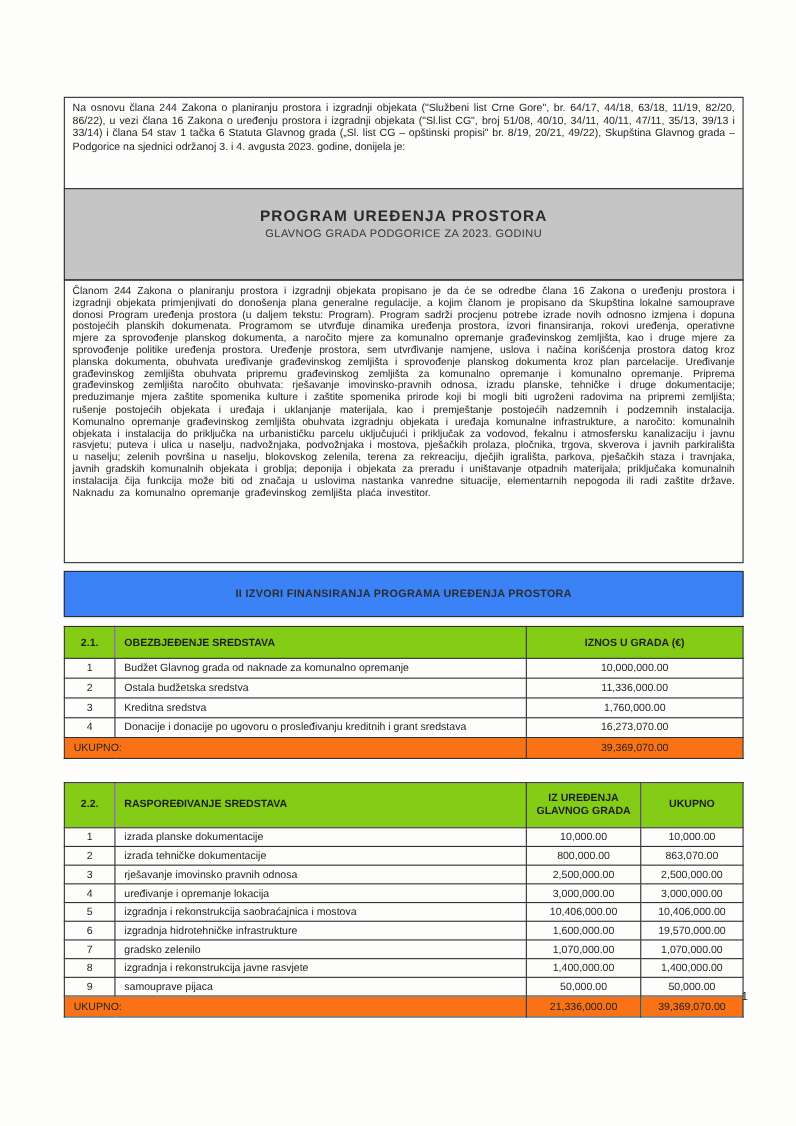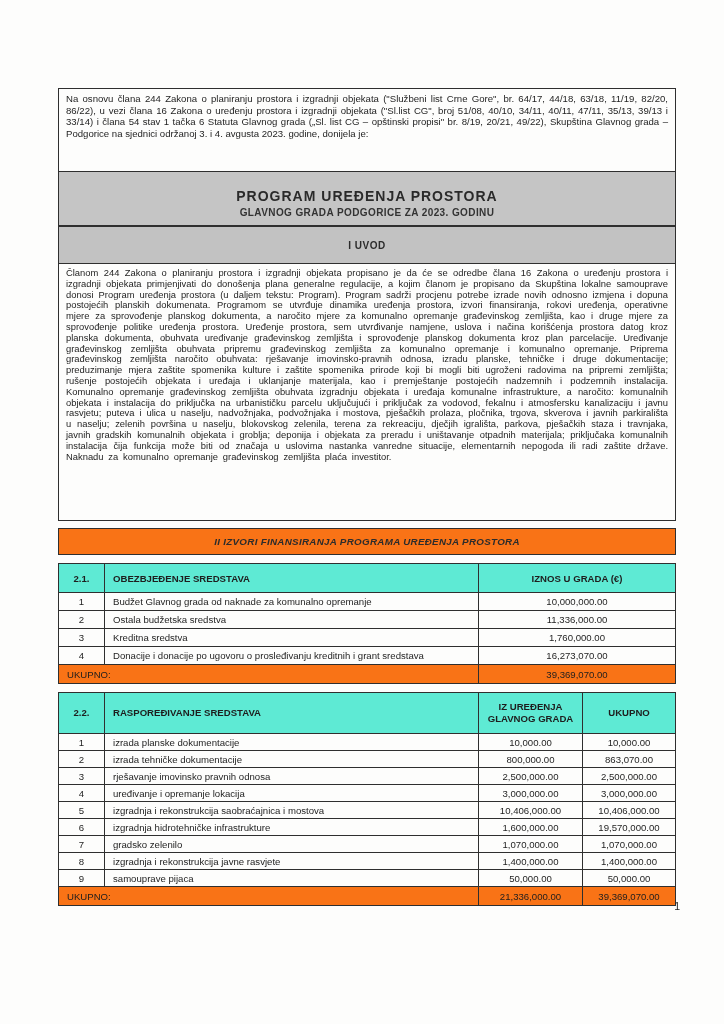--- a/index.html
+++ b/index.html
@@ -4,43 +4,43 @@
 <style>
   html,body{margin:0;padding:0;background:#e8e8e8;}
   .page{
     position:relative;width:724px;height:1024px;background:#fdfdfc;
     font-family:"Liberation Sans",sans-serif;color:#1e1e1e;overflow:hidden;
     margin:0 auto;
   }
   .content{position:absolute;left:58px;top:88px;width:618px;}
   .box{border:1px solid #2f2f2f;box-sizing:border-box;}
   .intro{height:84px;padding:4px 7px 0 7px;font-size:9.6px;line-height:11.6px;text-align:justify;}
-  .title-band{height:55px;margin-top:-1px;background:#c5c5c5;text-align:center;padding-top:16px;}
+  .title-band{height:84px;margin-top:-1px;background:#c5c5c5;text-align:center;padding-top:16px;}
   .title1{font-size:14px;font-weight:bold;letter-spacing:1px;color:#2a2a2a;}
-  .title2{font-size:10px;font-weight:bold;letter-spacing:.4px;margin-top:3px;color:#333;text-align:center;}
+  .title2{font-size:10px;font-weight:normal;letter-spacing:.4px;margin-top:3px;color:#333;text-align:center;}
   .uvod-band{
     height:39px;margin-top:-1px;background:#c2c2c2;border-top-width:2px;
     display:flex;align-items:center;justify-content:center;
     font-weight:bold;font-size:10px;letter-spacing:.5px;color:#2c2c2c;
   }
   .body-par{
     height:258px;margin-top:-1px;padding:4px 7px 16px 7px;
     font-size:9.4px;line-height:10.8px;text-align:justify;word-spacing:2.2px;
   }
   .section2-band{
-    height:27px;margin-top:7px;background:#f97316;
+    height:42px;margin-top:7px;background:#3b82f6;
     display:flex;align-items:center;justify-content:center;
-    font-weight:bold;font-size:9.8px;letter-spacing:.3px;color:#2c2c2c;font-style:italic;
+    font-weight:bold;font-size:9.8px;letter-spacing:.3px;color:#2c2c2c;
   }
   table.t{width:100%;border-collapse:collapse;font-size:9.6px;table-layout:fixed;}
   .t21{margin-top:8px;}
-  .t22{margin-top:8px;}
+  .t22{margin-top:21px;}
   .t th,.t td{border:1px solid #2f2f2f;padding:0 4px;text-align:center;font-weight:normal;overflow:hidden;}
   .t .left{text-align:left;padding-left:8px;}
-  .t thead th{background:#5eead4;font-weight:bold;height:28px;}
+  .t thead th{background:#84cc16;font-weight:bold;height:28px;}
   .t22 thead th{height:40px;line-height:12px;}
   .t .row td{height:17px;}
   .t22 .row td{height:16px;}
   .t tbody.totals td{background:#f97316;font-weight:normal;height:18px;}
   .c-num{width:46px;}
   .c-label{width:374px;}
   .t22 .c-budget{width:104px;}
   .page-number{position:absolute;top:900px;right:44px;font-size:10.5px;color:#222;}
 </style>
 </head>
@@ -49,21 +49,20 @@
 <div class="page">
   <div class="content">
 
     <div class="box intro">Na osnovu člana 244 Zakona o planiranju prostora i izgradnji objekata ("Službeni list Crne Gore", br. 64/17, 44/18, 63/18, 11/19, 82/20, 86/22), u vezi člana 16 Zakona o uređenju prostora i izgradnji objekata ("Sl.list CG", broj 51/08, 40/10, 34/11, 40/11, 47/11, 35/13, 39/13 i 33/14) i člana 54 stav 1 tačka 6 Statuta Glavnog grada („Sl. list CG – opštinski propisi" br. 8/19, 20/21, 49/22),  Skupština Glavnog grada – Podgorice na sjednici održanoj 3. i 4. avgusta 2023. godine, donijela je:</div>
 
     <div class="box title-band">
       <div class="title1">PROGRAM UREĐENJA PROSTORA</div>
       <div class="title2">GLAVNOG GRADA PODGORICE ZA 2023. GODINU</div>
     </div>
 
-    <div class="box uvod-band">I UVOD</div>
 
     <div class="box body-par">Članom 244 Zakona o planiranju prostora i izgradnji objekata propisano je da će se odredbe člana 16 Zakona o uređenju prostora i izgradnji objekata primjenjivati do donošenja plana generalne regulacije, a kojim članom je propisano da Skupština lokalne samouprave donosi Program uređenja prostora (u daljem tekstu: Program). Program sadrži procjenu potrebe izrade novih odnosno izmjena i dopuna postojećih planskih dokumenata. Programom se utvrđuje dinamika uređenja prostora, izvori finansiranja, rokovi uređenja, operativne mjere za sprovođenje planskog dokumenta, a naročito mjere za komunalno opremanje građevinskog zemljišta, kao i druge mjere za sprovođenje politike uređenja prostora. Uređenje prostora, sem utvrđivanje namjene, uslova i načina korišćenja prostora datog kroz planska dokumenta, obuhvata uređivanje građevinskog zemljišta i sprovođenje planskog dokumenta kroz plan parcelacije. Uređivanje građevinskog zemljišta obuhvata pripremu građevinskog zemljišta za komunalno opremanje i komunalno opremanje. Priprema građevinskog zemljišta naročito obuhvata: rješavanje imovinsko-pravnih odnosa, izradu planske, tehničke i druge dokumentacije; preduzimanje mjera zaštite spomenika kulture i zaštite spomenika prirode koji bi mogli biti ugroženi radovima na pripremi zemljišta; rušenje postojećih objekata i uređaja i uklanjanje materijala, kao i premještanje postojećih nadzemnih i podzemnih instalacija. Komunalno opremanje građevinskog zemljišta obuhvata izgradnju objekata i uređaja komunalne infrastrukture, a naročito: komunalnih objekata i instalacija do priključka na urbanističku parcelu uključujući i priključak za vodovod, fekalnu i atmosfersku kanalizaciju i javnu rasvjetu; puteva i ulica u naselju, nadvožnjaka, podvožnjaka i mostova, pješačkih prolaza, pločnika, trgova, skverova i javnih parkirališta u naselju; zelenih površina u naselju, blokovskog zelenila, terena za rekreaciju, dječjih igrališta, parkova, pješačkih staza i travnjaka, javnih gradskih komunalnih objekata i groblja; deponija i objekata za preradu i uništavanje otpadnih materijala; priključaka komunalnih instalacija čija funkcija može biti od značaja u uslovima nastanka vanredne situacije, elementarnih nepogoda ili radi zaštite države. Naknadu za komunalno opremanje građevinskog zemljišta plaća investitor.</div>
 
     <div class="box section2-band">II IZVORI FINANSIRANJA PROGRAMA UREĐENJA PROSTORA</div>
 
     <table class="t t21">
       <colgroup>
           <col class="c-num">
           <col class="c-label">
           <col class="c-amt">

